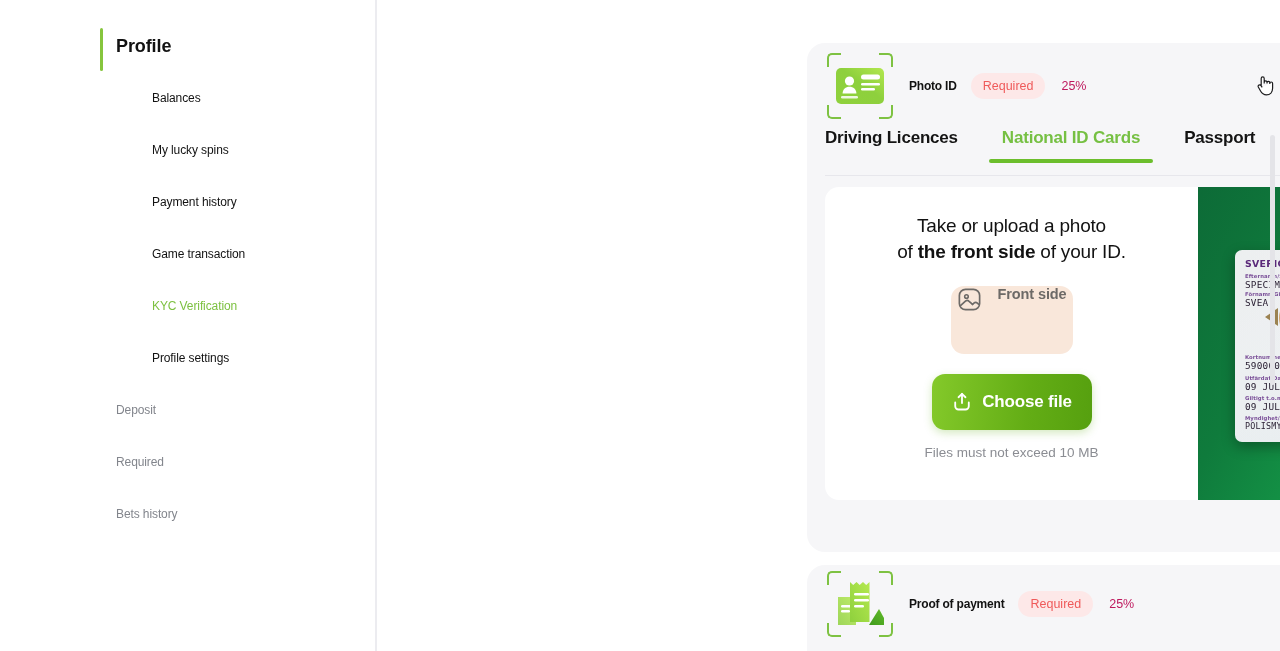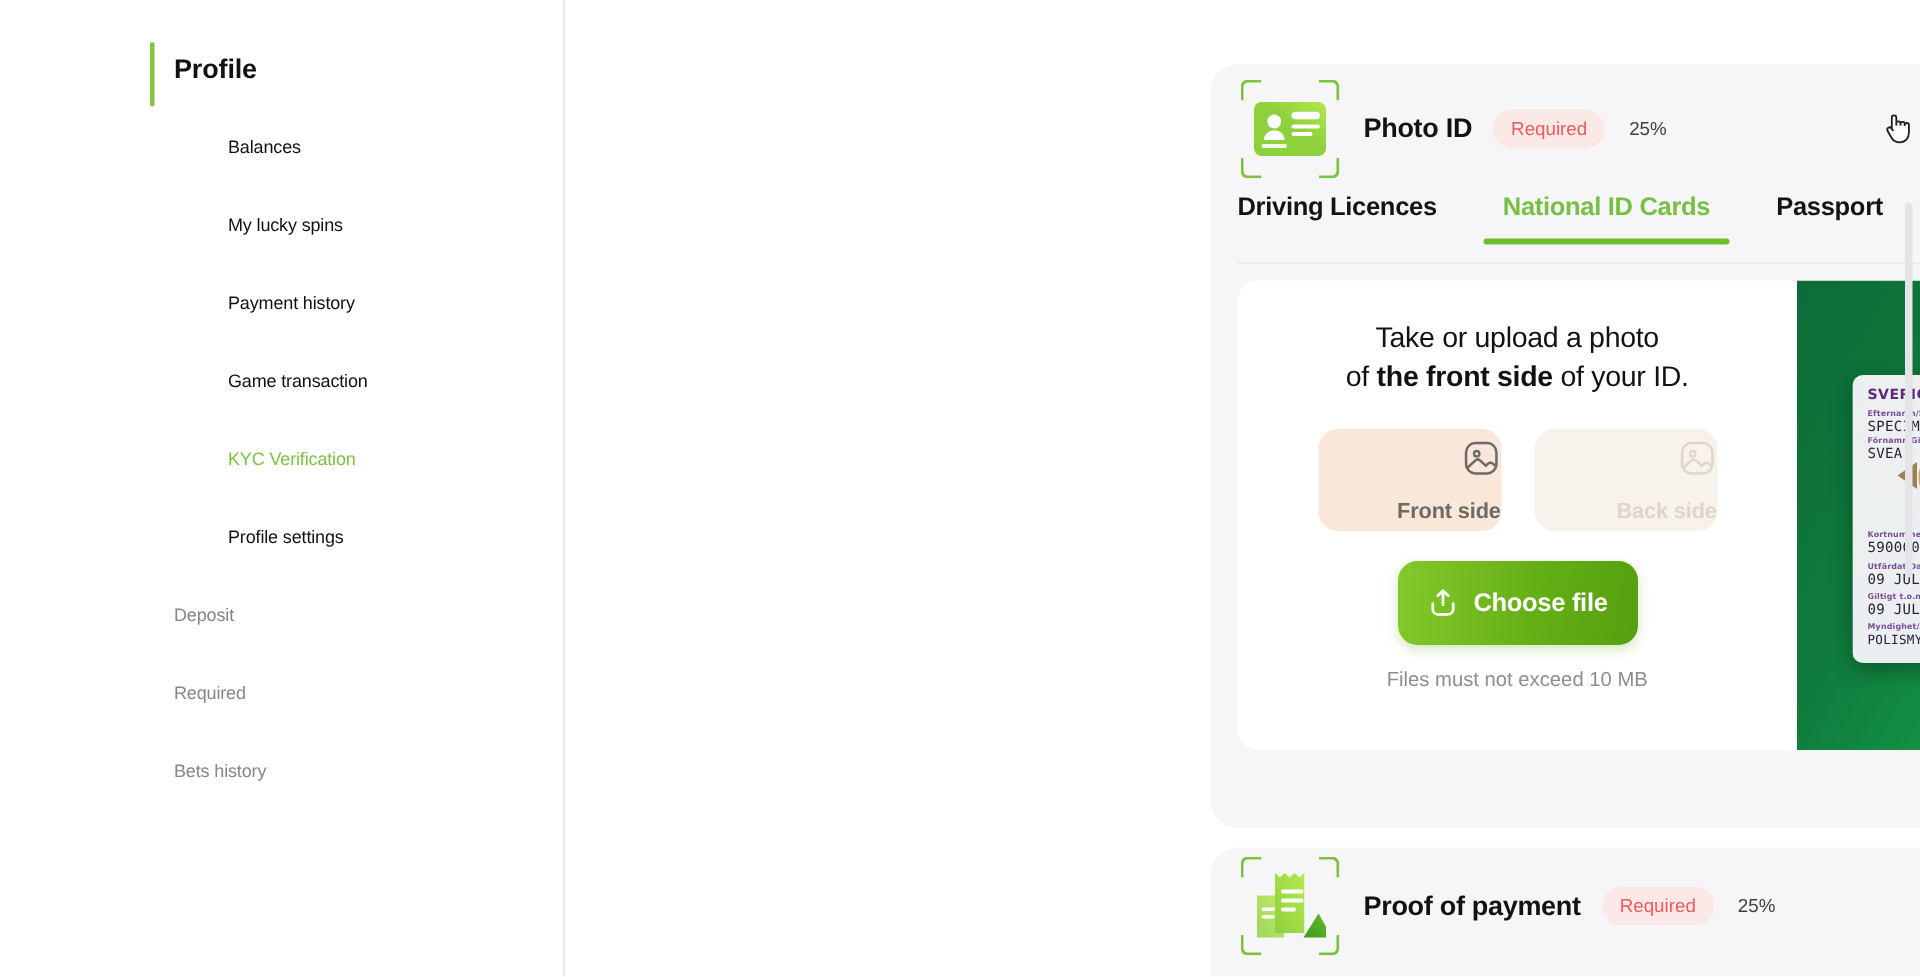--- a/index.html
+++ b/index.html
@@ -99,31 +99,31 @@
   .scan-icon .c-tr { top: 2px; right: 2px; border-top-width: 2.4px; border-right-width: 2.4px; border-top-right-radius: 5px; }
   .scan-icon .c-bl { bottom: 2px; left: 2px; border-bottom-width: 2.4px; border-left-width: 2.4px; border-bottom-left-radius: 5px; }
   .scan-icon .c-br { bottom: 2px; right: 2px; border-bottom-width: 2.4px; border-right-width: 2.4px; border-bottom-right-radius: 5px; }
   .scan-icon .glyph {
     position: absolute; left: 11px; top: 11px;
     width: 48px; height: 48px;
     display: flex; align-items: center; justify-content: center;
   }
 
   .section-title {
-    font-size: 18px; font-weight: 700; color: #121212;
+    font-size: 12px; font-weight: 700; color: #121212;
     letter-spacing: -0.2px;
     margin-right: 14px;
   }
   .badge-required {
     background: #fde8e8; color: #ef5a5a;
     font-size: 12.5px; font-weight: 500;
     padding: 6px 12px; border-radius: 13px;
     margin-right: 16px;
   }
-  .pct { font-size: 12.5px; color: #404040; font-weight: 500; }
+  .pct { font-size: 12.5px; color: #be185d; font-weight: 500; }
 
   
   .tabs {
     position: relative;
     margin: 0 18px 0 18px;
     height: 48px;
     display: flex; align-items: flex-start;
     border-bottom: 1px solid #e7e7ec;
   }
   .tab {
@@ -160,22 +160,22 @@
     font-size: 19px; color: #121212; text-align: center;
     line-height: 1.35; font-weight: 400;
     letter-spacing: -0.2px;
   }
   .prompt b { font-weight: 700; }
 
   .side-row { display: flex; gap: 22px; margin-top: 22px; }
   .side-btn {
     width: 122px; height: 68px;
     border-radius: 13px;
-    display: flex; flex-direction: column;
-    align-items: flex-end; justify-content: center;
+    display: flex; flex-direction: row;
+    align-items: flex-start; justify-content: center;
     cursor: pointer;
     gap: 14px;
   }
   .side-btn.front { background: #f9e7da; }
   .side-btn.back  { background: #f8f2ed; }
   .side-btn .sb-label { font-size: 14.5px; font-weight: 700; letter-spacing: -0.1px; }
   .side-btn.front .sb-label { color: #6d6a67; }
   .side-btn.back  .sb-label { color: #ded5cd; }
 
   .choose-btn {
@@ -360,29 +360,20 @@
 
             <div class="side-row">
               <div class="side-btn front">
                 <svg width="27" height="27" viewBox="0 0 24 24" fill="none">
                   <rect x="3" y="3" width="18" height="18" rx="5.5" stroke="#6d6a67" stroke-width="1.5"></rect>
                   <circle cx="9.3" cy="9.3" r="1.6" stroke="#6d6a67" stroke-width="1.4"></circle>
                   <path d="M4 17.5l4.4-4.1c.9-.8 2.2-.8 3 0l3.3 3" stroke="#6d6a67" stroke-width="1.5" stroke-linecap="round"></path>
                   <path d="M14.7 16.4l1.2-1.1c.9-.8 2.2-.8 3.1 0l1 .9" stroke="#6d6a67" stroke-width="1.5" stroke-linecap="round"></path>
                 </svg>
                 <span class="sb-label">Front side</span>
-              </div>
-              <div class="side-btn back">
-                <svg width="27" height="27" viewBox="0 0 24 24" fill="none">
-                  <rect x="3" y="3" width="18" height="18" rx="5.5" stroke="#ded5cd" stroke-width="1.5"></rect>
-                  <circle cx="9.3" cy="9.3" r="1.6" stroke="#ded5cd" stroke-width="1.4"></circle>
-                  <path d="M4 17.5l4.4-4.1c.9-.8 2.2-.8 3 0l3.3 3" stroke="#ded5cd" stroke-width="1.5" stroke-linecap="round"></path>
-                  <path d="M14.7 16.4l1.2-1.1c.9-.8 2.2-.8 3.1 0l1 .9" stroke="#ded5cd" stroke-width="1.5" stroke-linecap="round"></path>
-                </svg>
-                <span class="sb-label">Back side</span>
               </div>
             </div>
 
             <button class="choose-btn">
               <svg width="22" height="22" viewBox="0 0 24 24" fill="none">
                 <path d="M12 3.2v10" stroke="#fff" stroke-width="2" stroke-linecap="round"></path>
                 <path d="M8.2 6.8 12 3.1l3.8 3.7" stroke="#fff" stroke-width="2" stroke-linecap="round" stroke-linejoin="round"></path>
                 <path d="M4.6 12.5v4.2c0 1.9 1.6 3.5 3.5 3.5h7.8c1.9 0 3.5-1.6 3.5-3.5v-4.2" stroke="#fff" stroke-width="2" stroke-linecap="round"></path>
               </svg>
               <span>Choose file</span>

